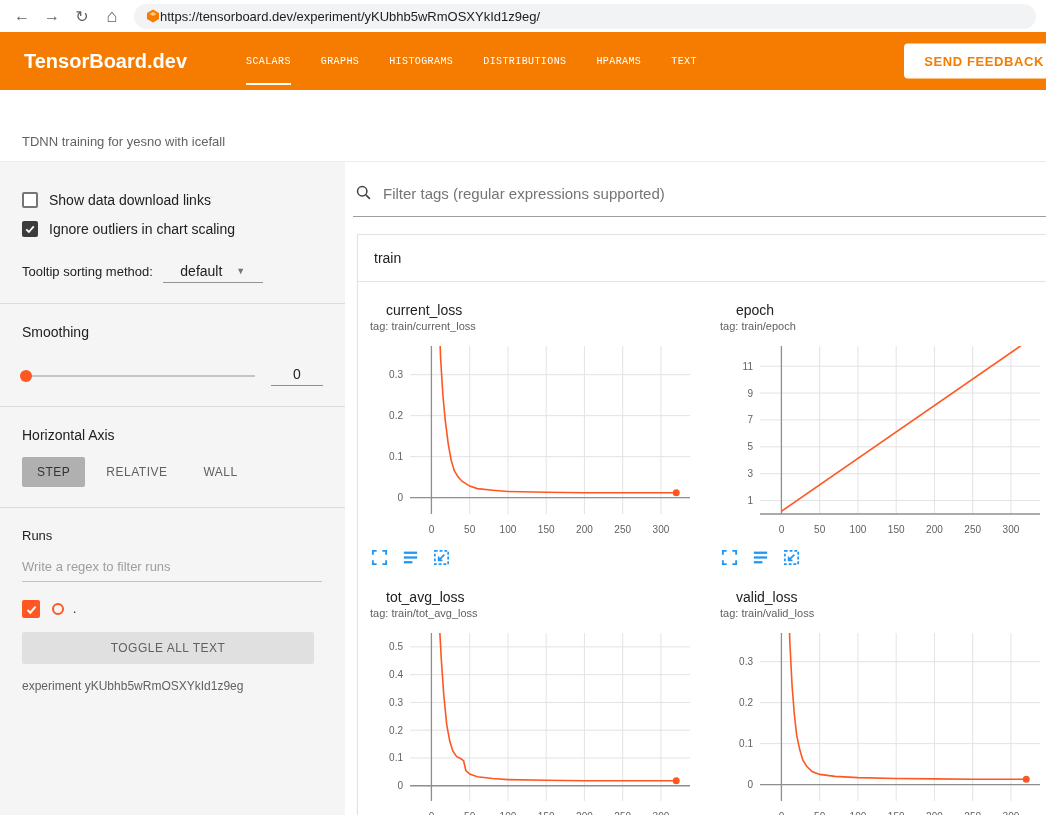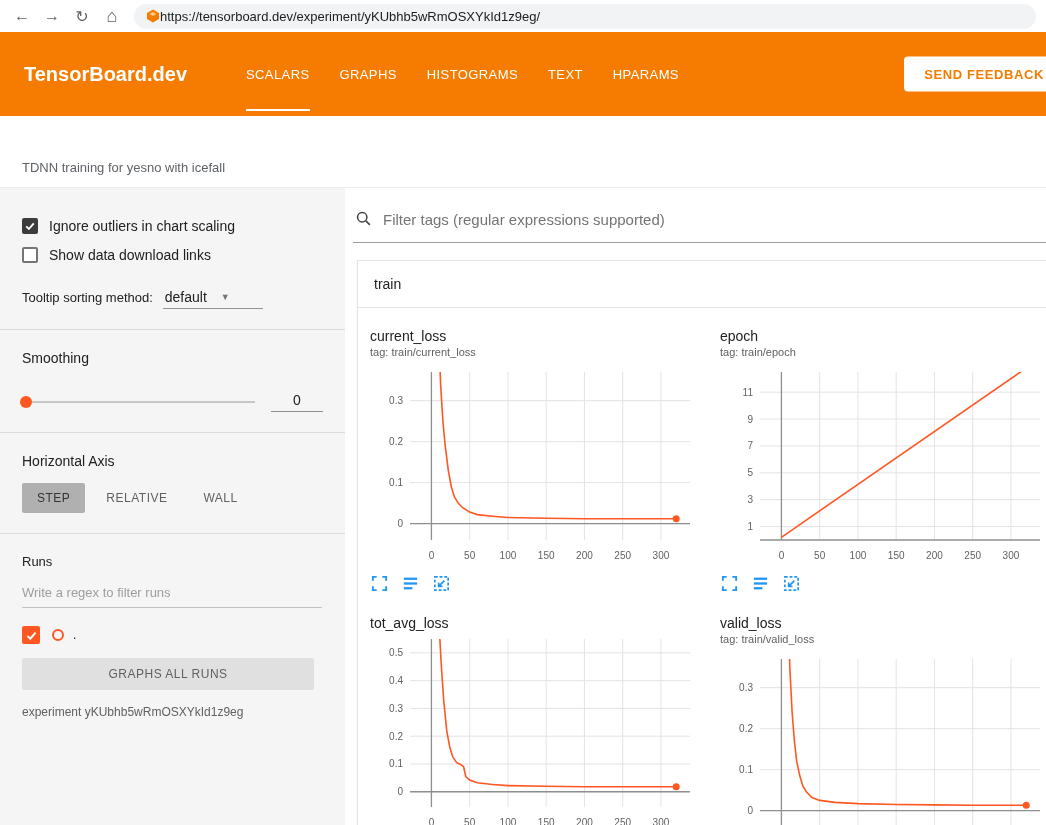--- a/index.html
+++ b/index.html
@@ -17,44 +17,44 @@
     font-family:"Liberation Sans", sans-serif;position:relative;
   }
   
   .browser-bar{height:32px;display:flex;align-items:center;background:#fff;padding:0 10px;gap:6px;}
   .nav-btn{width:24px;height:24px;display:flex;align-items:center;justify-content:center;
     color:#5f6368;font-size:16px;cursor:pointer;border-radius:50%;user-select:none;}
   .address-bar{flex:1;height:25px;background:#f1f3f4;border-radius:13px;display:flex;
     align-items:center;padding:0 12px;gap:0;margin-left:4px;}
   .url-text{font-size:13px;color:#202124;white-space:nowrap;}
   
-  .app-header{height:84px;background:var(--orange);display:flex;align-items:center;
+  .app-header{height:58px;background:var(--orange);display:flex;align-items:center;
     color:#fff;padding:0 0 0 24px;position:relative;overflow:visible;}
   .logo{font-size:20px;font-weight:bold;margin-right:44px;white-space:nowrap;}
   .nav-tabs{display:flex;height:100%;align-items:stretch;}
-  .tab{padding:0 15px;display:flex;align-items:center;font-size:13px;letter-spacing:.4px;
-    position:relative;cursor:pointer;white-space:nowrap;}
+  .tab{padding:0 15px;display:flex;align-items:center;font-size:10px;letter-spacing:.4px;
+    position:relative;cursor:pointer;white-space:nowrap;font-family:Liberation Mono, monospace;}
   .tab.active::after{content:"";position:absolute;left:15px;right:15px;bottom:5px;height:2px;background:#fff;}
   .feedback-btn{position:absolute;right:-18px;top:50%;transform:translateY(-50%);
     background:#fff;color:var(--orange);font-size:13px;font-weight:bold;letter-spacing:.6px;
     padding:10px 20px;border-radius:4px;border:none;font-family:inherit;cursor:pointer;white-space:nowrap;}
   
   .experiment-bar{height:72px;background:#fff;display:flex;align-items:flex-end;
     padding:18px 0 12px 22px;font-size:13px;color:#5f6368;border-bottom:1px solid #ececec;}
   
   .content{display:flex;height:653px;}
   .sidebar{width:345px;flex-shrink:0;background:#f5f5f5;padding:30px 22px 0;color:var(--txt);font-size:14px;}
   .check-row{display:flex;align-items:center;gap:11px;margin-bottom:13px;cursor:pointer;}
   .checkbox{width:16px;height:16px;border:2px solid #757575;border-radius:2px;background:#fff;
     flex-shrink:0;display:flex;align-items:center;justify-content:center;}
   .checkbox.checked{background:#3c3c3c;border-color:#3c3c3c;}
   .check-label{font-size:14px;color:var(--txt);}
   .tooltip-row{margin-top:24px;display:flex;align-items:baseline;gap:10px;font-size:13px;}
   .dropdown{font-size:14px;color:var(--txt);border-bottom:1px solid #949494;
-    padding:2px 2px 3px 2px;display:inline-flex;align-items:center;justify-content:flex-start;
+    padding:2px 2px 3px 2px;display:inline-flex;align-items:center;justify-content:center;
     min-width:100px;cursor:pointer;}
   .dd-arrow{color:#757575;font-size:9px;margin-left:14px;}
   .divider{height:1px;background:#dcdcdc;margin:20px -22px 0;}
   .section-label{margin-top:20px;font-size:14px;color:var(--txt);}
   .slider-row{display:flex;align-items:center;margin-top:26px;gap:16px;}
   .slider-track{flex:1;height:2px;background:#c6c6c6;position:relative;cursor:pointer;}
   .slider-handle{position:absolute;left:0;top:50%;transform:translate(-2px,-50%);
     width:12px;height:12px;border-radius:50%;background:var(--run);}
   .slider-value{width:52px;text-align:center;font-size:14px;color:var(--txt);
     border-bottom:1px solid #8f8f8f;padding-bottom:3px;}
@@ -76,21 +76,21 @@
   .experiment-caption{font-size:12px;color:#616161;margin-top:15px;}
   
   .main{flex:1;background:#fff;padding:14px 0 0 8px;overflow:hidden;position:relative;}
   .filter-row{display:flex;gap:9px;padding:8px 0 13px 2px;border-bottom:1px solid #9e9e9e;}
   .filter-input{border:none;outline:none;font-size:15px;flex:1;color:var(--txt);font-family:inherit;background:transparent;}
   .filter-input::placeholder{color:#757575;}
   .card{margin:17px 0 0 4px;background:#fff;border:1px solid #e3e3e3;border-right:none;
     box-shadow:0 1px 2px rgba(0,0,0,.06);}
   .card-header{padding:15px 16px;font-size:14px;color:var(--txt);border-bottom:1px solid #e3e3e3;cursor:pointer;}
   .charts-grid{display:grid;grid-template-columns:344px 344px;gap:22px 6px;padding:20px 0 20px 8px;}
-  .chart-title{font-size:14px;color:var(--txt);margin:0 0 2px 4px;}
+  .chart-title{font-size:14px;color:var(--txt);margin:0 0 2px 20px;}
   .chart-subtitle{font-size:11px;color:var(--txt2);margin:0 0 8px 4px;}
   svg.plot{display:block;}
   .chart-toolbar{display:flex;gap:12px;margin:8px 0 0 4px;}
   .tool-icon{width:19px;height:19px;cursor:pointer;}
 </style>
 </head>
 <body>
 
 <div class="browser-bar">
   <div class="nav-btn">←</div>
@@ -105,46 +105,47 @@
     <span class="url-text">https://tensorboard.dev/experiment/yKUbhb5wRmOSXYkId1z9eg/</span>
   </div>
 </div>
 
 <div class="app-header">
   <div class="logo">TensorBoard.dev</div>
   <nav class="nav-tabs">
     <div class="tab active">SCALARS</div>
     <div class="tab">GRAPHS</div>
     <div class="tab">HISTOGRAMS</div>
+    <div class="tab">DISTRIBUTIONS</div>
+    <div class="tab">HPARAMS</div>
     <div class="tab">TEXT</div>
-    <div class="tab">HPARAMS</div>
   </nav>
   <button class="feedback-btn">SEND FEEDBACK</button>
 </div>
 
 <div class="experiment-bar">
   <span>TDNN training for yesno with icefall</span>
 </div>
 
 <div class="content">
 
   <aside class="sidebar">
+
+    <div class="check-row">
+      <span class="checkbox"></span>
+      <span class="check-label">Show data download links</span>
+    </div>
 
     <div class="check-row">
       <span class="checkbox checked">
         <svg width="12" height="12" viewBox="0 0 16 16">
           <polyline points="3,8.5 6.5,12 13,4.5" stroke="#fff" stroke-width="2.5" fill="none"></polyline>
         </svg>
       </span>
       <span class="check-label">Ignore outliers in chart scaling</span>
-    </div>
-
-    <div class="check-row">
-      <span class="checkbox"></span>
-      <span class="check-label">Show data download links</span>
     </div>
 
     <div class="tooltip-row">
       <span>Tooltip sorting method:</span>
       <span class="dropdown">
         <span>default</span>
         <span class="dd-arrow">▼</span>
       </span>
     </div>
 
@@ -175,21 +176,21 @@
     <div class="run-row">
       <span class="run-checkbox">
         <svg width="13" height="13" viewBox="0 0 16 16">
           <polyline points="3,8.5 6.5,12 13,4.5" stroke="#fff" stroke-width="2.5" fill="none"></polyline>
         </svg>
       </span>
       <span class="run-circle"></span>
       <span class="run-label">.</span>
     </div>
 
-    <button class="toggle-all">GRAPHS ALL RUNS</button>
+    <button class="toggle-all">TOGGLE ALL TEXT</button>
 
     <div class="experiment-caption">experiment yKUbhb5wRmOSXYkId1z9eg</div>
   </aside>
 
   <main class="main">
 
     <div class="filter-row">
       <svg width="17" height="17" viewBox="0 0 20 20">
         <circle cx="8.5" cy="8.5" r="5.5" fill="none" stroke="#424242" stroke-width="1.8"></circle>
         <line x1="12.8" y1="12.8" x2="17.5" y2="17.5" stroke="#424242" stroke-width="1.8"></line>
@@ -304,20 +305,21 @@
             </svg>
             <svg class="tool-icon" viewBox="0 0 20 20">
               <rect x="3" y="3" width="14" height="14" fill="none" stroke="#2196f3" stroke-width="1.8" stroke-dasharray="3 2"></rect>
               <path d="M13 7 L7 13 M7 9 V13 H11" fill="none" stroke="#2196f3" stroke-width="1.8"></path>
             </svg>
           </div>
         </div>
 
         <div>
           <div class="chart-title">tot_avg_loss</div>
+          <div class="chart-subtitle">tag: train/tot_avg_loss</div>
           <svg class="plot" width="336" height="200">
               <line x1="65.4207650273224" y1="6" x2="65.4207650273224" y2="174" stroke="#e3e3e3"></line>
               <text x="65.4207650273224" y="193" fill="#616161" font-size="10" text-anchor="middle" font-family="Liberation Sans, sans-serif">0</text>
               <line x1="103.67213114754098" y1="6" x2="103.67213114754098" y2="174" stroke="#e3e3e3"></line>
               <text x="103.67213114754098" y="193" fill="#616161" font-size="10" text-anchor="middle" font-family="Liberation Sans, sans-serif">50</text>
               <line x1="141.92349726775956" y1="6" x2="141.92349726775956" y2="174" stroke="#e3e3e3"></line>
               <text x="141.92349726775956" y="193" fill="#616161" font-size="10" text-anchor="middle" font-family="Liberation Sans, sans-serif">100</text>
               <line x1="180.17486338797815" y1="6" x2="180.17486338797815" y2="174" stroke="#e3e3e3"></line>
               <text x="180.17486338797815" y="193" fill="#616161" font-size="10" text-anchor="middle" font-family="Liberation Sans, sans-serif">150</text>
               <line x1="218.42622950819674" y1="6" x2="218.42622950819674" y2="174" stroke="#e3e3e3"></line>

